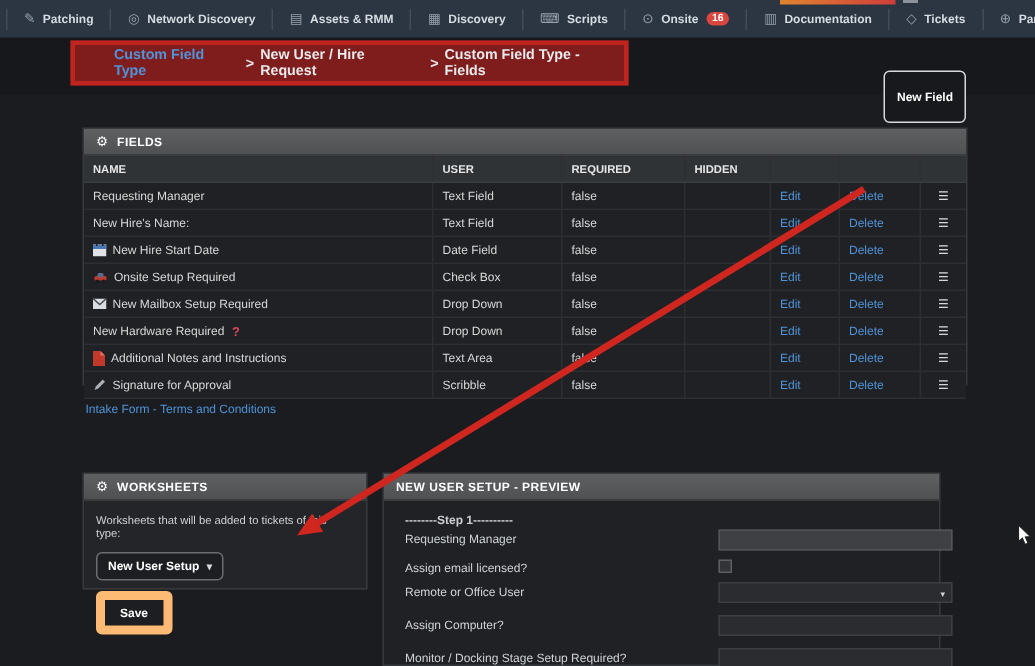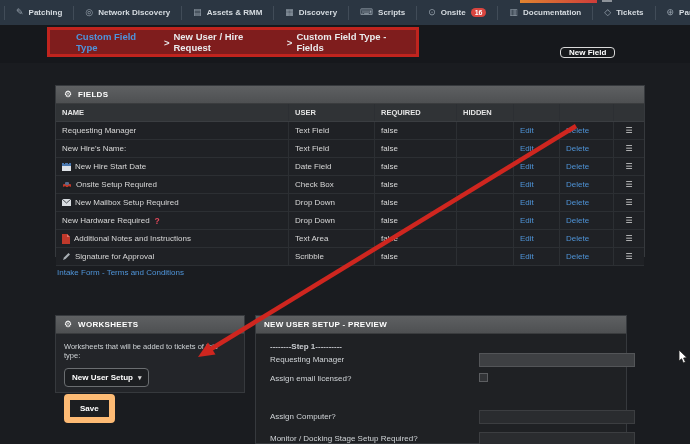--- a/index.html
+++ b/index.html
@@ -16,21 +16,21 @@
   .topstrip { position:absolute; left:520px; top:0; width:77px; height:3px; background:linear-gradient(90deg,#e08430,#cf3d3a); z-index:3; }
   .topstrip2 { position:absolute; left:602px; top:0; width:10px; height:2px; background:#8d939a; z-index:3; }
 
   
   .crumb-band { position:absolute; left:0; top:25px; width:690px; height:38px; background:#16181c; }
   .crumb-box { position:absolute; left:47px; top:27px; width:372px; height:30px; border:3px solid #c0241e; z-index:5; background:#7f1d1d; display:flex; align-items:center; padding-left:26px; }
   .crumb-box a { color:#4e94dd; font-size:9.5px; font-weight:bold; text-decoration:none; cursor:pointer; }
   .crumb-box .ctext { color:#e9eaec; font-size:9.5px; font-weight:bold; }
   .crumb-box .csep { color:#e9eaec; font-size:9.5px; font-weight:bold; margin:0 4px; }
 
-  .new-field-btn { position:absolute; left:560px; top:47px; background:#17191c; border:1px solid #d9d9d9; border-radius:4px; color:#fff; font-size:8px; font-weight:bold; padding:0 8px; cursor:pointer; z-index:4; }
+  .new-field-btn { position:absolute; left:589px; top:47px; background:#17191c; border:1px solid #d9d9d9; border-radius:4px; color:#fff; font-size:8px; font-weight:bold; padding:12px 8px; cursor:pointer; z-index:4; }
 
   
   .panel { position:absolute; background:#202226; border:1px solid #36393d; }
   .panel-head { height:18px; background:linear-gradient(#5e6062,#4e5052); display:flex; align-items:center; gap:6px; padding:0 8px; border-bottom:1px solid #3a3c3e; }
   .panel-head .gear { color:#fff; font-size:9px; line-height:1; }
   .panel-head .ptitle { color:#fff; font-size:8px; font-weight:bold; letter-spacing:.3px; }
 
   
   #fields-panel { left:55px; top:85px; width:590px; height:172px; }
   .tgrid { display:grid; grid-template-columns:232px 86px 82px 57px 46px 54px 31px; }
@@ -332,20 +332,26 @@
   <div class="prow" style="top:37px;">
     <span class="plabel">Requesting Manager</span>
     <div class="pctrl ctrl-filled"></div>
   </div>
   <div class="prow" style="top:56px;">
     <span class="plabel">Assign email licensed?</span>
     <div class="pctrl" style="border:none;background:none;">
           <div class="ctrl-check"></div>
         </div>
   </div>
+  <div class="prow" style="top:72px;">
+    <span class="plabel">Remote or Office User</span>
+    <div class="pctrl ctrl-select">
+          <span class="caret">▾</span>
+        </div>
+  </div>
   <div class="prow" style="top:94px;">
     <span class="plabel">Assign Computer?</span>
     <div class="pctrl ctrl-input"></div>
   </div>
   <div class="prow" style="top:116px;">
     <span class="plabel">Monitor / Docking Stage Setup Required?</span>
     <div class="pctrl ctrl-input"></div>
   </div>
 </div>
 

